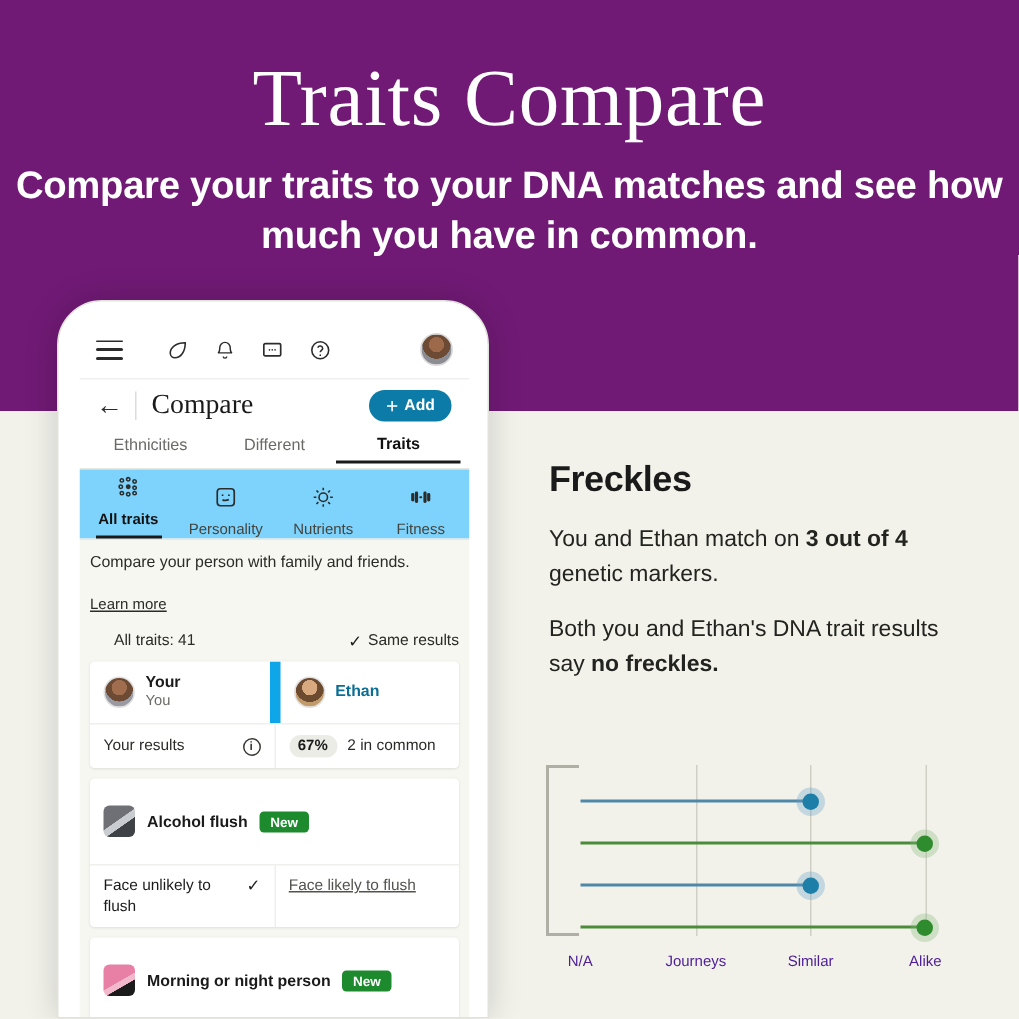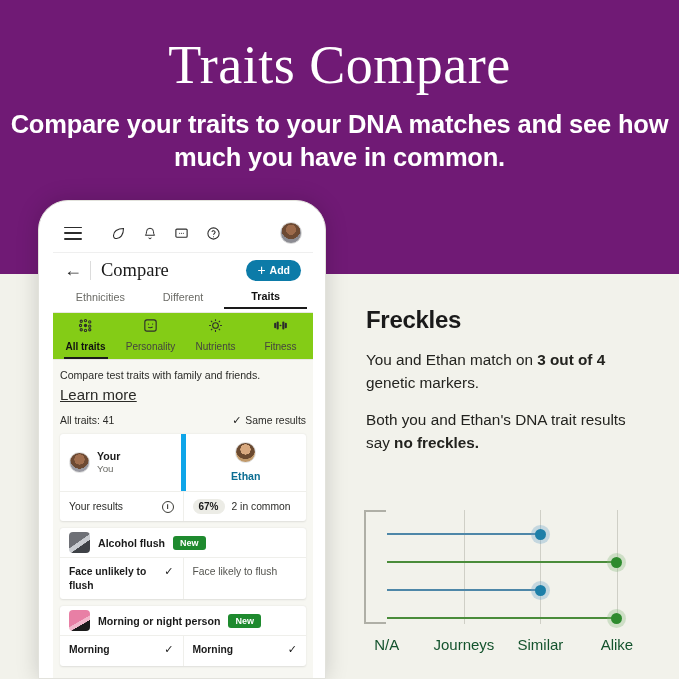--- a/index.html
+++ b/index.html
@@ -43,21 +43,21 @@
     position:absolute; left:6px; top:2px; width:22px; height:114px;
     border-left:2px solid #AFAFA6; border-top:2px solid #AFAFA6; border-bottom:2px solid #AFAFA6;
   }
   .track { position:absolute; height:2px; }
   .track.blue { background:#4E87A8; }
   .track.green { background:#4A8C3A; }
   .dot { position:absolute; width:11px; height:11px; border-radius:50%; }
   .dot.blue { background:#1D7FA8; box-shadow:0 0 0 4px rgba(100,160,200,.32); }
   .dot.green { background:#2E8B2E; box-shadow:0 0 0 4px rgba(130,185,120,.32); }
   #chart-labels { position:absolute; left:0; top:128px; width:300px; height:20px; }
-  .xlabel { position:absolute; font-size:15px; color:#14532d; transform:translateX(-50%); white-space:nowrap;text-align:center; }
+  .xlabel { position:absolute; font-size:10px; color:#4c1d95; transform:translateX(-50%); white-space:nowrap;text-align:center; }
 
   
   #phone {
     position:absolute; left:38px; top:200px; width:288px; height:479px; z-index:4;
     background:#FFFFFF; border-radius:30px 30px 0 0;
     border:1px solid #E2E2DC;
     box-shadow:0 0 22px rgba(0,0,0,.17);
     overflow:hidden;
   }
   #phone-inner {
@@ -90,64 +90,64 @@
   }
   #add-btn .plus { font-size:14px; font-weight:normal; line-height:1; }
 
   
   #tabs { display:flex; height:25px; align-items:center; padding:0 6px; gap:0; }
   .tab { flex:1; text-align:center; font-size:10.8px; color:#6B6B66; padding-bottom:5px; }
   .tab.active { color:#111; font-weight:bold; border-bottom:2px solid #1A1A1A; }
   #tabs-rule { height:1px; background:#E8E8E2; }
 
   
-  #cats { display:flex; height:46px; background:#84cc16; padding-top:4px; }
+  #cats { display:flex; height:46px; background:#7dd3fc; padding-top:4px;align-items:flex-end; }
   .cat { flex:1; display:flex; flex-direction:column; align-items:center; justify-content:flex-start; gap:3px; }
   .cat .clabel { font-size:10px; color:#44443F; }
   .cat.active .clabel { font-weight:bold; color:#111; }
   .cat.active .underline { width:44px; height:2px; background:#1A1A1A; margin-top:2px; }
   #cats-rule { height:1px; background:#E8E8E2; }
 
   
   #body { background:#F7F7F2; height:100%; padding:8px 7px 0 7px; }
   #intro { font-size:10.6px; color:#2B2B28; line-height:1.45; }
-  #learn-more { font-size:15px; color:#2B2B28; text-decoration:underline; display:inline-block; margin-top:3px; }
-  #summary-row { display:flex; align-items:center; margin-top:10px; font-size:10.4px; color:#2B2B28; }
+  #learn-more { font-size:10px; color:#2B2B28; text-decoration:underline; display:inline-block; margin-top:15px; }
+  #summary-row { display:flex; align-items:center; margin-top:10px; font-size:10.4px; color:#2B2B28;margin-left:16px; }
   #summary-row .right { margin-left:auto; display:flex; align-items:center; gap:4px; }
   .tick { color:#1A1A1A; font-size:11px; }
 
   .card { background:#fff; border-radius:3px; margin-top:7px; box-shadow:0 0.5px 2px rgba(0,0,0,.10); overflow:hidden; }
   .people { display:flex; }
   .person { flex:1; display:flex; align-items:center; gap:7px; padding:8px 9px; }
-  .person + .person { border-left:5px solid #0ea5e9;flex-direction:column; }
+  .person + .person { border-left:7px solid #0ea5e9; }
   .pav { width:21px; height:21px; border-radius:50%; flex:none; border:1px solid #E0E0E0; }
   .pav.john { background:radial-gradient(circle at 50% 34%, #A06E4E 0 32%, #6D4A33 33% 58%, #9A9AA2 59% 100%); }
   .pav.ethan { background:radial-gradient(circle at 50% 34%, #D8A97F 0 32%, #6B4A30 33% 60%, #C19A6B 61% 100%); }
   .pname { font-size:10.6px; font-weight:bold; color:#1A1A1A; line-height:1.22; }
   .pname.link { color:#0C6E93; }
   .psub { font-size:9.8px; color:#6B6B66; line-height:1.2; }
   .results { display:flex; border-top:1px solid #EFEFEB; }
   .rcell { flex:1; display:flex; align-items:center; padding:7px 9px; font-size:10.3px; color:#2B2B28; }
   .rcell + .rcell { border-left:1px solid #EFEFEB; }
   .info-ic { margin-left:auto; width:12px; height:12px; border:1.2px solid #3B3B36; border-radius:50%;
              font-size:8px; line-height:10px; text-align:center; color:#3B3B36; font-weight:bold; }
   .pct { background:#ECECE6; border-radius:9px; padding:2px 6px; font-weight:bold; font-size:10px; color:#1A1A1A; margin-right:7px; }
 
-  .trait-head { display:flex; align-items:center; gap:8px; padding:4px 9px; }
+  .trait-head { display:flex; align-items:center; gap:8px; padding:18px 9px; }
   .thumb { width:21px; height:21px; border-radius:4px; flex:none; }
   .thumb.alcohol { background:linear-gradient(145deg,#6E7076 0 46%,#C9CCD1 47% 62%,#3E4146 63% 100%); }
   .thumb.morning { background:linear-gradient(150deg,#E87FA5 0 52%,#F2B8CC 53% 66%,#1B1B1B 67% 100%); }
   .tname { font-size:10.6px; font-weight:bold; color:#1A1A1A; }
   .badge-new { background:#1E8A2E; color:#fff; font-size:9px; font-weight:bold; border-radius:3px; padding:2px 7px; }
   .answers { display:flex; border-top:1px solid #EFEFEB; }
   .acell { flex:1; display:flex; align-items:flex-start; padding:7px 9px; min-height:30px; }
   .acell + .acell { border-left:1px solid #EFEFEB; }
   .atext { font-size:10.3px; line-height:1.32; }
-  .atext.bold { font-weight:bold; color:#1A1A1A; }
-  .atext.muted { color:#53534E; }
+  .atext.bold { font-weight:normal; color:#1A1A1A; }
+  .atext.muted { color:#53534E;text-decoration:underline; }
   .acell .tick { margin-left:auto; padding-left:6px; }
 </style>
 </head>
 <body>
 
 <div id="hero">
   <div id="hero-title">Traits Compare</div>
   <div id="hero-sub">Compare your traits to your DNA matches and see how much you have in common.</div>
 </div>
 
@@ -298,21 +298,21 @@
             <rect x="14.5" y="6.5" width="3" height="11" rx="1.4"></rect>
             <rect x="18" y="8" width="3" height="8" rx="1.4"></rect>
           </svg>
         </span>
         <span class="clabel">Fitness</span>
       </div>
     </div>
     <div id="cats-rule"></div>
 
     <div id="body">
-      <div id="intro">Compare test traits with family and friends.</div>
+      <div id="intro">Compare your person with family and friends.</div>
       <a id="learn-more" href="#">Learn more</a>
 
       <div id="summary-row">
         <span>All traits: 41</span>
         <span class="right">
           <span class="tick">✓</span>
           <span>Same results</span>
         </span>
       </div>
 

